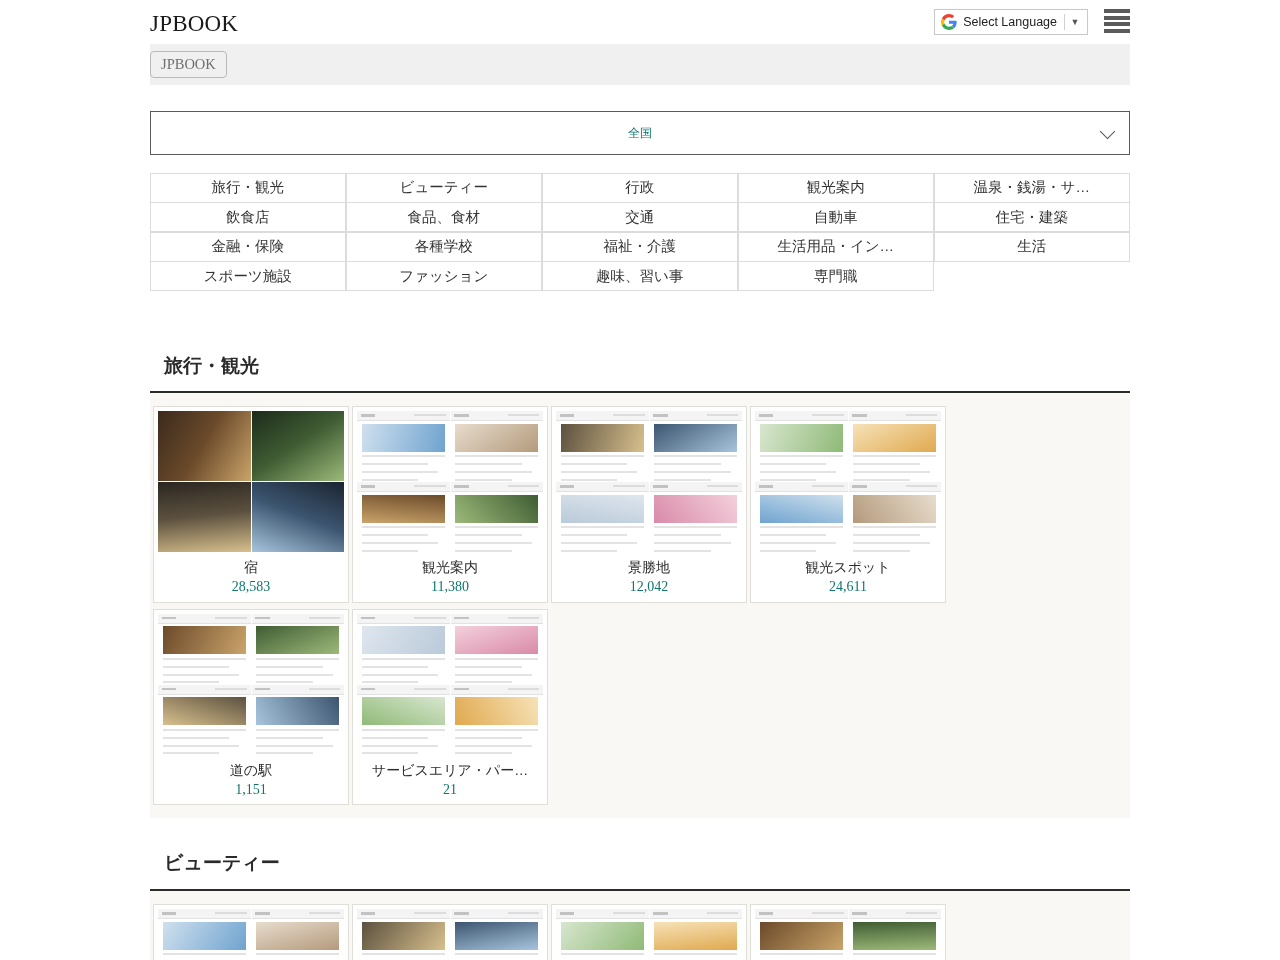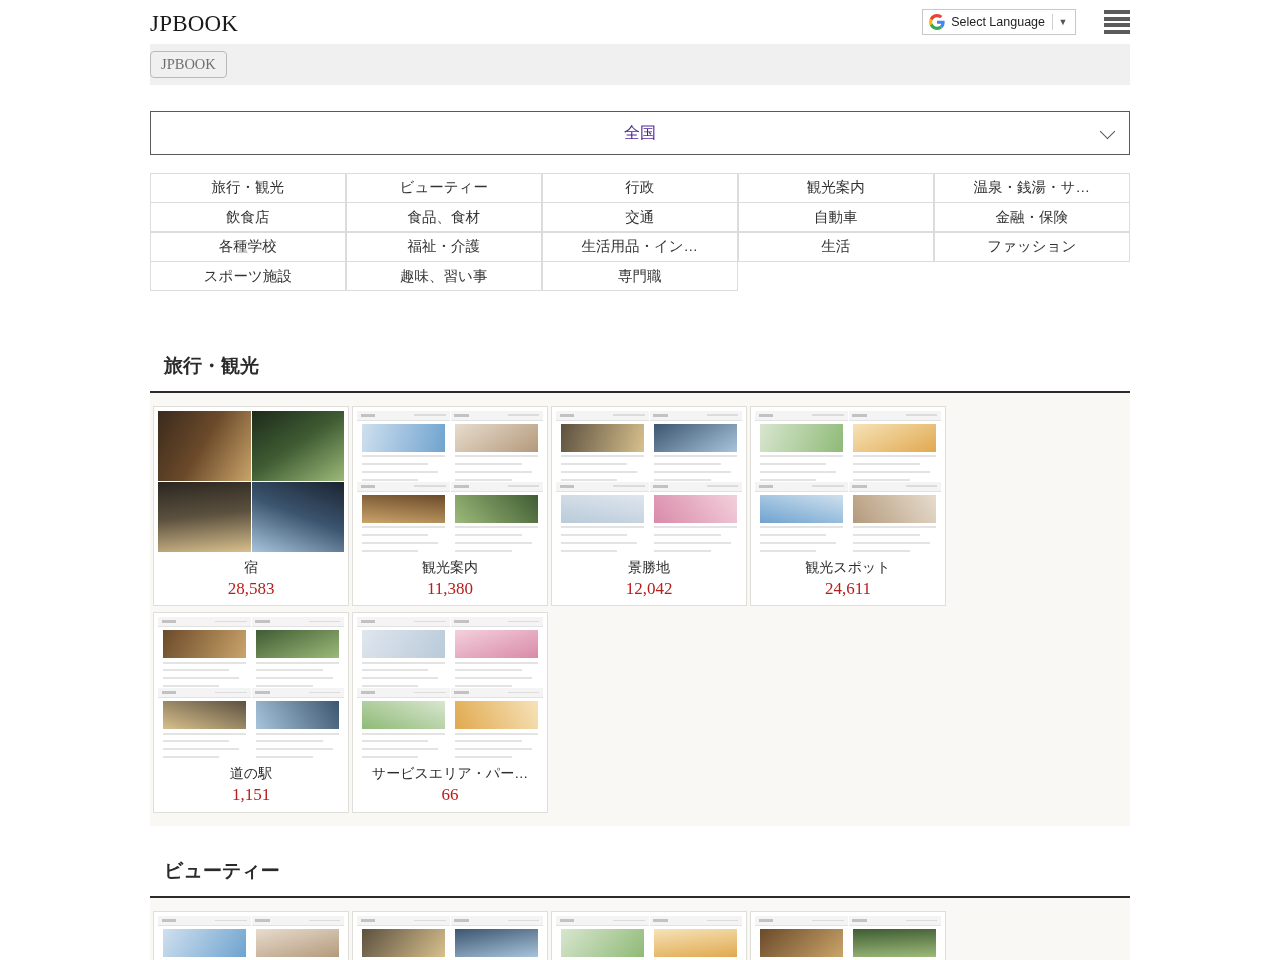--- a/index.html
+++ b/index.html
@@ -26,22 +26,22 @@
     font-size: 23px;
     color: #1a1a1a;
     letter-spacing: .2px;
     font-weight: 400;
     line-height: 1;
     margin-top: 2px;
   }
   .header-right {
     margin-left: auto;
     display: flex;
-    align-items: center;
-    gap: 28px;
+    align-items: flex-start;
+    gap: 16px;
   }
   
   .gtranslate {
     display: inline-flex;
     align-items: center;
     height: 26px;
     border: 1px solid #c9c9c9;
     background: #fff;
     padding: 0 2px 0 6px;
     font-size: 12.5px;
@@ -111,22 +111,22 @@
     height: 44px;
     border: 1px solid #5a5a5a;
     background: #fff;
     display: flex;
     align-items: center;
     justify-content: center;
     position: relative;
     cursor: pointer;
   }
   .region-select .label {
-    font-size: 16px;
-    color: #4c1d95;
+    font-size: 12px;
+    color: #0f766e;
     text-align: right;
   }
   .region-select .chev {
     position: absolute;
     right: 16px; top: 50%;
     width: 11px; height: 11px;
     margin-top: -7px;
     border-right: 1.6px solid #555;
     border-bottom: 1.6px solid #555;
     transform: rotate(45deg);
@@ -199,22 +199,22 @@
     font-size: 14px;
     color: #2d2d2d;
     padding: 7px 2px 0;
     white-space: nowrap;
     overflow: hidden;
     text-overflow: ellipsis;
     line-height: 1.2;
   }
   .card-count {
     text-align: center;
-    font-size: 17px;
-    color: #b91c1c;
+    font-size: 14px;
+    color: #0f766e;
     padding: 3px 0 6px;
     font-family: "Liberation Serif", "DejaVu Serif", serif;
     line-height: 1.2;
   }
 
   
   .site { position:absolute; inset:0; background:#fff; }
   .site .topbar { position:absolute; left:0; right:0; top:0; height:14%; background:#f4f4f4; border-bottom:1px solid #e2e2e2;}
   .site .topbar::after{content:"";position:absolute;right:4%;top:35%;width:34%;height:22%;background:#dcdcdc;}
   .site .topbar::before{content:"";position:absolute;left:4%;top:30%;width:16%;height:32%;background:#c2c2c2;}
@@ -280,27 +280,28 @@
     <div class="cat-grid" id="cat-grid">
         <div class="cat-cell">旅行・観光</div>
         <div class="cat-cell">ビューティー</div>
         <div class="cat-cell">行政</div>
         <div class="cat-cell">観光案内</div>
         <div class="cat-cell">温泉・銭湯・サ…</div>
         <div class="cat-cell">飲食店</div>
         <div class="cat-cell">食品、食材</div>
         <div class="cat-cell">交通</div>
         <div class="cat-cell">自動車</div>
+        <div class="cat-cell">住宅・建築</div>
         <div class="cat-cell">金融・保険</div>
         <div class="cat-cell">各種学校</div>
         <div class="cat-cell">福祉・介護</div>
         <div class="cat-cell">生活用品・イン…</div>
         <div class="cat-cell">生活</div>
+        <div class="cat-cell">スポーツ施設</div>
         <div class="cat-cell">ファッション</div>
-        <div class="cat-cell">スポーツ施設</div>
         <div class="cat-cell">趣味、習い事</div>
         <div class="cat-cell">専門職</div>
         <div class="cat-cell empty"></div>
         <div class="cat-cell empty"></div>
         <div class="cat-cell empty"></div>
         <div class="cat-cell empty"></div>
       </div>
 
     <div id="sections">
         <div class="section">
@@ -585,21 +586,21 @@
                     <div class="rows">
                       <i></i>
                       <i></i>
                       <i></i>
                       <i></i>
                     </div>
                   </div>
                 </div>
               </div>
               <div class="card-label">サービスエリア・パー…</div>
-              <div class="card-count">66</div>
+              <div class="card-count">21</div>
             </div>
           </div>
         </div>
         <div class="section">
           <div class="section-title">ビューティー</div>
           <div class="cards-panel">
             <div class="card">
               <div class="thumb">
                 <div class="tile">
                   <div class="site">

